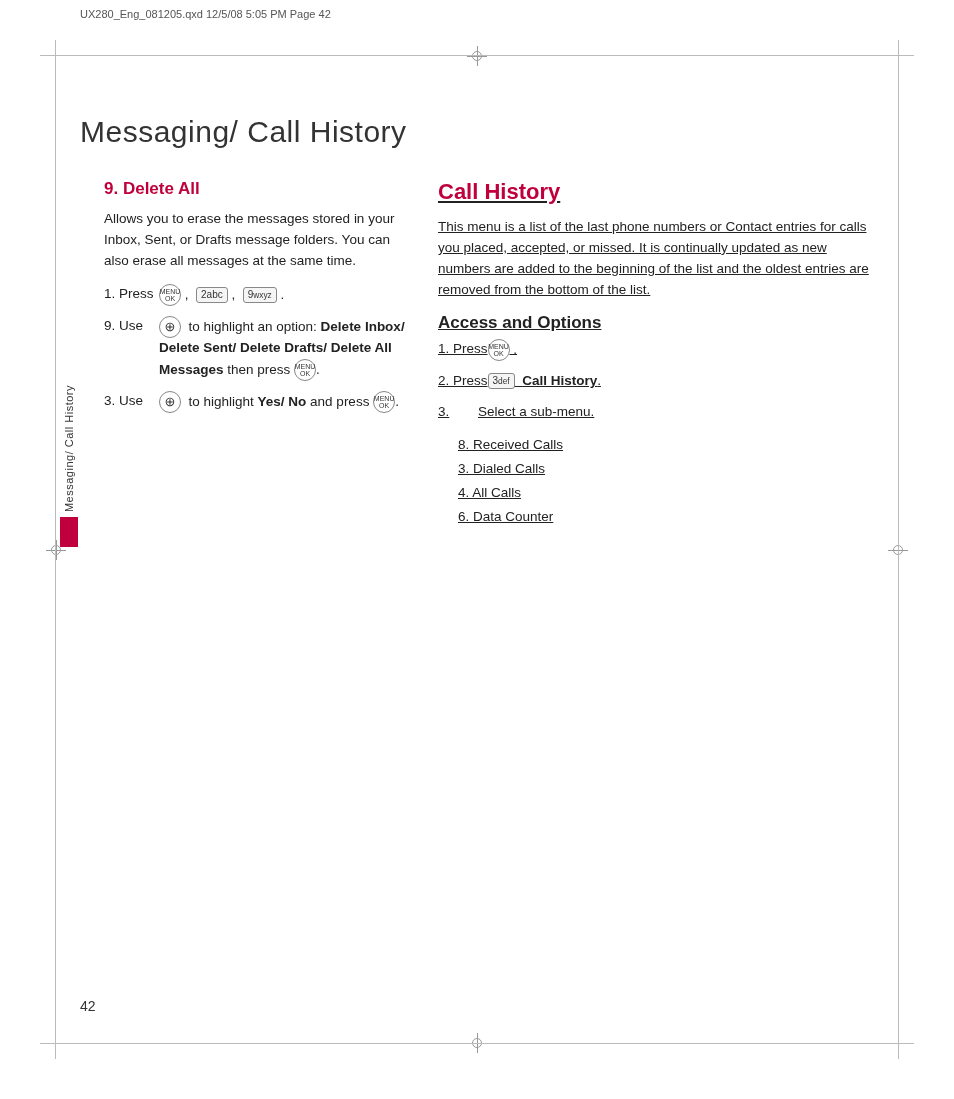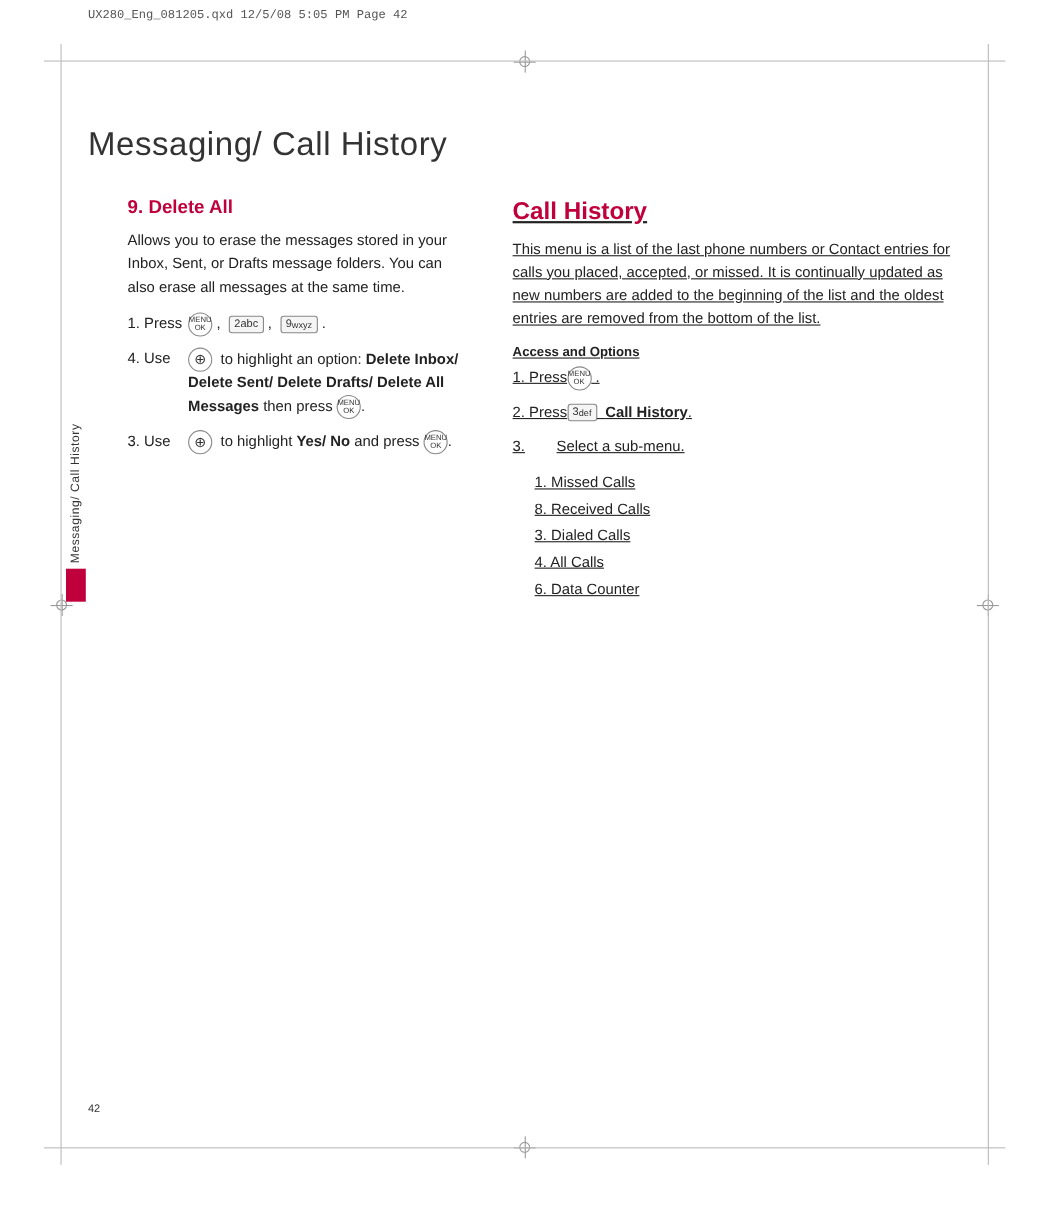--- a/index.html
+++ b/index.html
@@ -48,21 +48,21 @@
       width: 1px;
       border-left: 1px solid #bbb;
     }
 
     
     .header-bar {
       position: absolute;
       top: 8px;
       left: 80px;
       right: 80px;
-      font-family: Liberation Mono, monospace;
+      font-family: Liberation Sans, sans-serif;
       font-size: 11px;
       color: #555;
       display: flex;
       justify-content: space-between;
     }
 
     
     .crosshair {
       position: absolute;
       width: 20px;
@@ -161,22 +161,22 @@
       font-weight: 300;
       color: #333;
       margin-top: 45px;
       margin-bottom: 30px;
       letter-spacing: 0.5px;
     }
 
     
     .two-col {
       display: flex;
-      gap: 40px;
-      margin-left: 36px;
+      gap: 24px;
+      margin-left: 24px;
     }
 
     .col-left {
       width: 310px;
       flex-shrink: 0;
     }
 
     .col-right {
       flex: 1;
       text-decoration: underline;
@@ -267,34 +267,34 @@
       margin-left: 20px;
       font-family: Arial, Helvetica, sans-serif;
       font-size: 13.5px;
       line-height: 1.8;
       color: #222;
     }
 
     
     .access-heading {
       font-family: Arial, Helvetica, sans-serif;
-      font-size: 12px;
+      font-size: 17px;
       font-weight: bold;
       color: #222;
       margin-bottom: 6px;
       margin-top: 4px;
     }
 
     
     .page-number {
       position: absolute;
       bottom: 15px;
       left: 0;
       font-family: Arial, sans-serif;
-      font-size: 10px;
+      font-size: 14px;
       color: #333;
     }
   </style>
 </head>
 <body>
 
 <div class="crosshair ch-top-center">
   <div class="crosshair-circle"></div>
 </div>
 <div class="crosshair ch-bottom-center">
@@ -337,21 +337,21 @@
           <span class="btn-icon-round" style="font-size:7px; line-height:1;">MENU<br>OK</span>
           ,&nbsp;
           <span class="btn-icon">2abc</span>
           ,&nbsp;
           <span class="btn-icon">9<small>wxyz</small></span>
           .
         </span>
       </div>
 
       <div class="step">
-        <span class="step-num">4. Use</span>
+        <span class="step-num">9. Use</span>
         <span class="step-content">
           <span class="btn-icon-round" style="font-size:13px;">⊕</span>
           &nbsp;to highlight an option: <span class="bold">Delete Inbox/ Delete Sent/ Delete Drafts/ Delete All Messages</span> then press
           <span class="btn-icon-round" style="font-size:7px; line-height:1;">MENU<br>OK</span>.
         </span>
       </div>
 
       <div class="step">
         <span class="step-num">3. Use</span>
         <span class="step-content">
@@ -383,21 +383,20 @@
           &nbsp;<span class="bold">Call History</span>.
         </span>
       </div>
 
       <div class="step">
         <span class="step-num" style="min-width:40px;">3.</span>
         <span class="step-content">Select a sub-menu.</span>
       </div>
 
       <div class="sub-list">
-        <div>1. Missed Calls</div>
         <div>8. Received Calls</div>
         <div>3. Dialed Calls</div>
         <div>4. All Calls</div>
         <div>6. Data Counter</div>
       </div>
     </div>
 
   </div>
 
   <div class="page-number">42</div>

